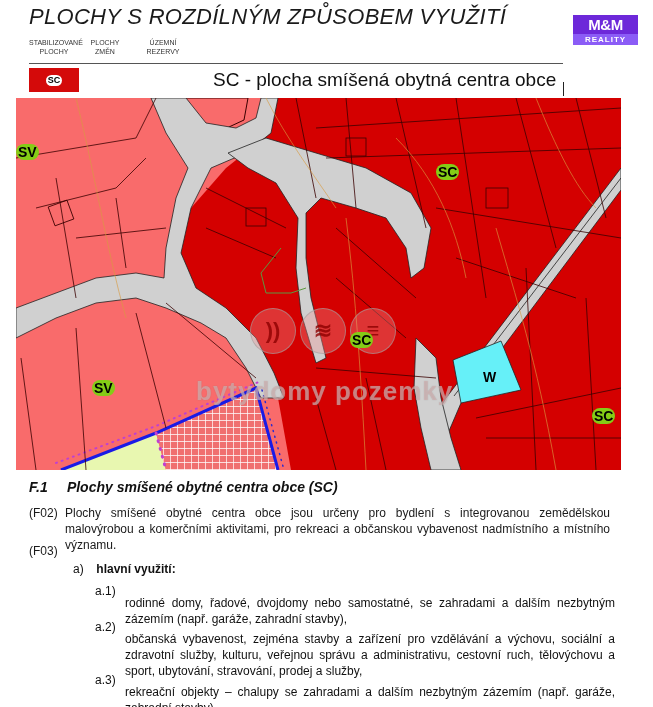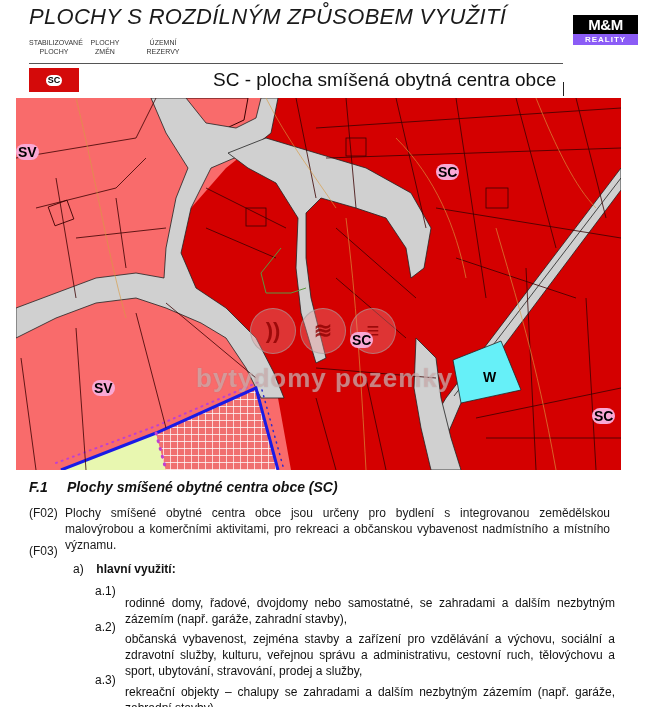--- a/index.html
+++ b/index.html
@@ -8,26 +8,26 @@
   .legend-labels { position: absolute; left: 29px; top: 38px; display: flex; gap: 0; font-size: 7px; color: #333; text-align: center; line-height: 9px; }
   .legend-labels div { width: 48px; margin-right: 8px; }
   .legend-labels div:nth-child(1) { width: 50px; }
   .legend-labels div:nth-child(2) { width: 36px; margin-right: 16px; }
   .rule { position: absolute; left: 29px; top: 63px; width: 534px; height: 1px; background: #555; }
   .sc-badge { position: absolute; left: 29px; top: 68px; width: 50px; height: 24px; background: #d40a0a; display: flex; align-items: center; justify-content: center; }
   .sc-badge span { background: #fff; color: #000; font-size: 9px; font-weight: bold; border-radius: 6px; padding: 0 2px; line-height: 11px; }
   .subtitle { position: absolute; left: 213px; top: 69px; font-size: 19px; color: #111; white-space: nowrap; }
   .cursor-bar { position: absolute; left: 563px; top: 82px; width: 1px; height: 14px; background: #222; }
   .logo { position: absolute; left: 573px; top: 15px; width: 65px; height: 30px; }
-  .logo .top { height: 19px; background: #000000; color: #fff; font-weight: bold; font-size: 15px; text-align: center; line-height: 19px; letter-spacing: -0.5px; }
+  .logo .top { height: 19px; background: #6d28d9; color: #fff; font-weight: bold; font-size: 15px; text-align: center; line-height: 19px; letter-spacing: -0.5px; }
   .logo .bot { height: 11px; background: #8b5cf6; color: #fff; font-weight: bold; font-size: 8px; text-align: center; line-height: 11px; letter-spacing: 1px; }
 
   .map { position: absolute; left: 16px; top: 98px; width: 605px; height: 372px; overflow: hidden; }
   .map svg { display: block; }
-  .zone-label { position: absolute; background: #f9a8d4; color: #000; font-weight: bold; font-size: 14px; border-radius: 9px; padding: 0 2px; line-height: 16px; }
+  .zone-label { position: absolute; background: #84cc16; color: #000; font-weight: bold; font-size: 14px; border-radius: 9px; padding: 0 2px; line-height: 16px; }
   .watermark { position: absolute; left: 195px; top: 365px; font-size: 26px; font-weight: bold; color: rgba(230,190,190,0.55); letter-spacing: 1px; white-space: nowrap; text-shadow: 0 0 1px rgba(120,120,120,0.5); }
   .wm-circles { position: absolute; left: 250px; top: 308px; display: flex; gap: 4px; }
   .wm-circles div { width: 44px; height: 44px; border-radius: 50%; border: 1px solid rgba(160,160,160,0.6); background: rgba(240,150,150,0.35); display: flex; align-items: center; justify-content: center; color: rgba(140,0,0,0.8); font-size: 22px; font-weight: bold; }
 
   .section-title { position: absolute; left: 29px; top: 479px; font-size: 14px; font-weight: bold; font-style: italic; white-space: nowrap; }
   .section-title .num { display: inline-block; width: 34px; }
   .para { position: absolute; font-size: 12px; line-height: 16px; color: #1a1a1a; }
   .para .code { position: absolute; left: 0; top: 0; }
   .para .body { position: absolute; left: 36px; top: 0; width: 545px; text-align: justify; }
   .p1 { left: 29px; top: 505px; width: 600px; height: 34px; }
@@ -156,21 +156,21 @@
     </g>
 
     <path d="M265,150 L245,175 L250,195 L275,195 L290,190" fill="none" stroke="#5a9a40" stroke-width="1"></path>
   </svg>
 
   <div class="wm-circles" style="left:234px; top:210px;">
     <div>))</div>
     <div>≋</div>
     <div>≡</div>
   </div>
-  <div class="watermark" style="left:180px; top:265px;">bytydomy pozemky</div>
+  <div class="watermark" style="left:180px; top:278px;">bytydomy pozemky</div>
 
   <div class="zone-label" style="left:0px; top:46px;">SV</div>
   <div class="zone-label" style="left:420px; top:66px;">SC</div>
   <div class="zone-label" style="left:334px; top:234px;">SC</div>
   <div class="zone-label" style="left:76px; top:282px;">SV</div>
   <div class="zone-label" style="left:465px; top:271px; background:transparent;">W</div>
   <div class="zone-label" style="left:576px; top:310px;">SC</div>
 </div>
 
 <div class="section-title">

